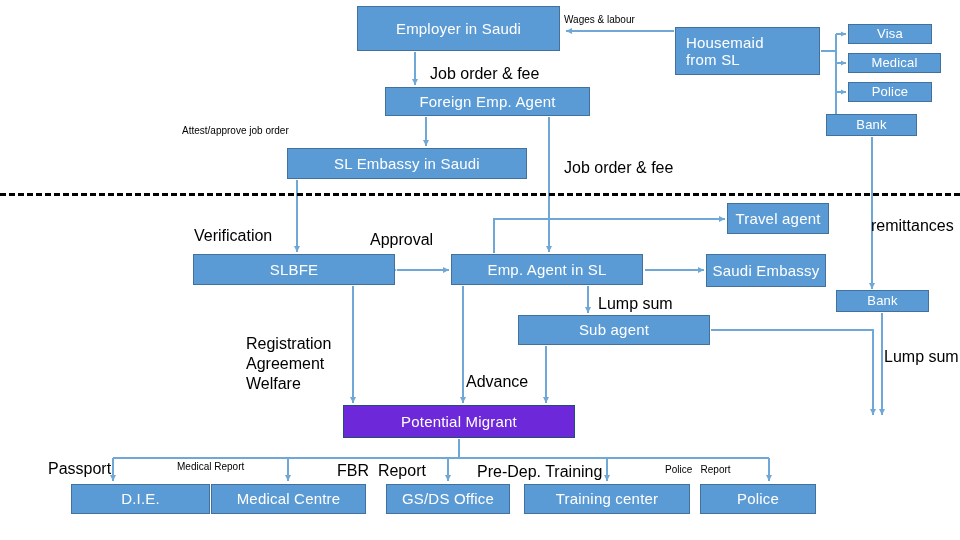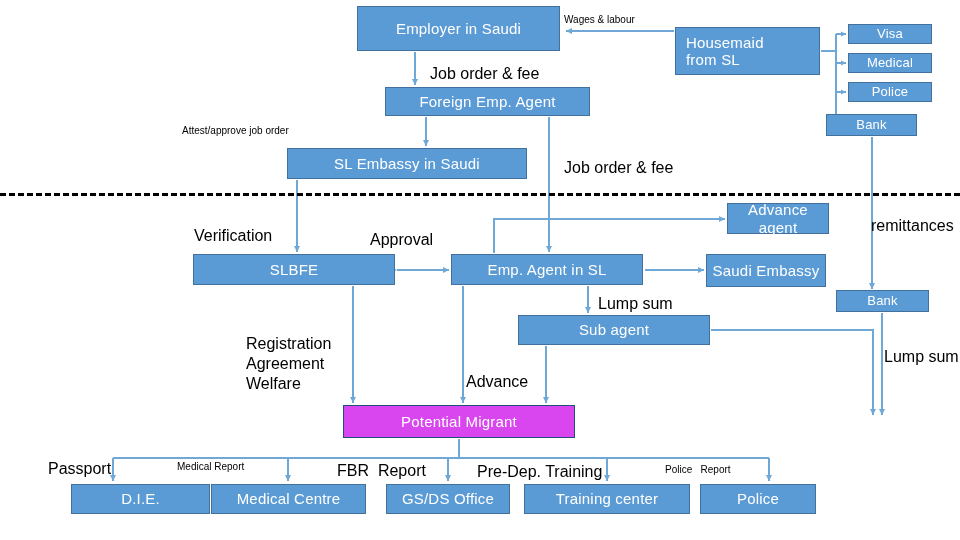--- a/index.html
+++ b/index.html
@@ -28,21 +28,21 @@
     align-items: center;
     justify-content: center;
     text-align: center;
     font-size: 15px;
     line-height: 1.15;
     letter-spacing: 0.2px;
     z-index: 5;
     padding: 0 4px;
   }
   .node.dark {
-    background: #d946ef;
+    background: #6d28d9;
     border-color: #1f4e79;
   }
   .node.small {
     font-size: 13px;
   }
   .edge-label {
     position: absolute;
     color: #000000;
     font-size: 11px;
     line-height: 1.25;
@@ -135,37 +135,37 @@
   <div class="divider" style="top:193px;"></div>
 
   <div class="node" style="left:357px; top:6px; width:203px; height:45px;">
       <span>Employer in Saudi</span>
     </div>
   <div class="node" style="left:675px; top:27px; width:145px; height:48px; justify-content:flex-start; text-align:left; padding-left:10px; white-space:pre-line;"><span style="white-space:pre-line;">Housemaid
 from SL</span></div>
   <div class="node small" style="left:848px; top:24px; width:84px; height:20px;">
       <span>Visa</span>
     </div>
-  <div class="node small" style="left:848px; top:53px; width:84px; height:20px;">
+  <div class="node small" style="left:848px; top:53px; width:93px; height:20px;">
       <span>Medical</span>
     </div>
   <div class="node small" style="left:848px; top:82px; width:84px; height:20px;">
       <span>Police</span>
     </div>
   <div class="node small" style="left:826px; top:114px; width:91px; height:22px;">
       <span>Bank</span>
     </div>
   <div class="node" style="left:385px; top:87px; width:205px; height:29px;">
       <span>Foreign Emp. Agent</span>
     </div>
   <div class="node" style="left:287px; top:148px; width:240px; height:31px;">
       <span>SL Embassy in Saudi</span>
     </div>
   <div class="node" style="left:727px; top:203px; width:102px; height:31px;">
-      <span>Advance  agent</span>
+      <span>Travel  agent</span>
     </div>
   <div class="node" style="left:193px; top:254px; width:202px; height:31px;">
       <span>SLBFE</span>
     </div>
   <div class="node" style="left:451px; top:254px; width:192px; height:31px;">
       <span>Emp. Agent in SL</span>
     </div>
   <div class="node" style="left:706px; top:254px; width:120px; height:33px;">
       <span>Saudi Embassy</span>
     </div>

